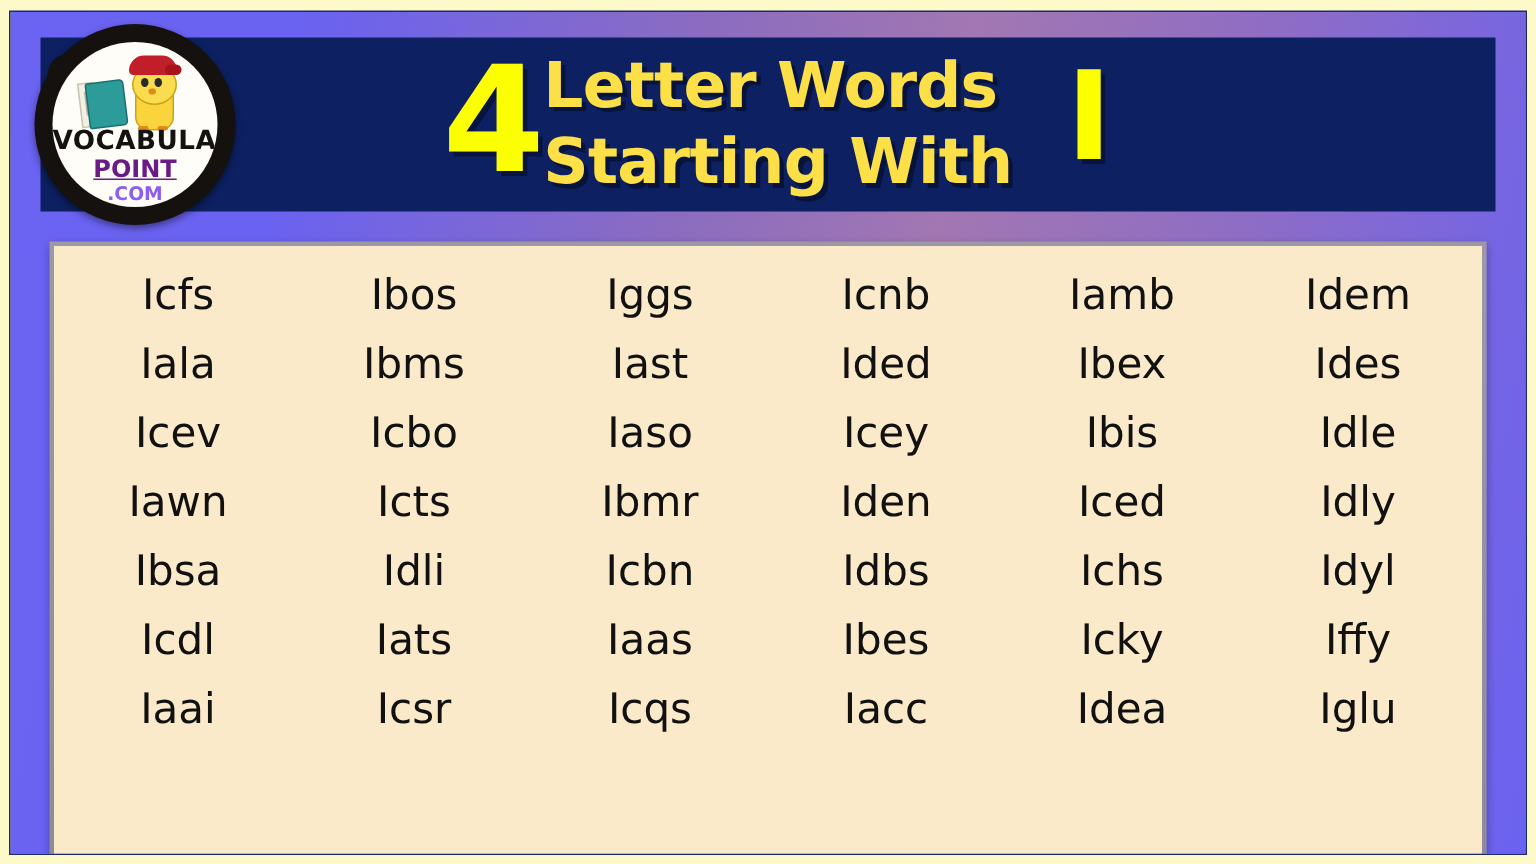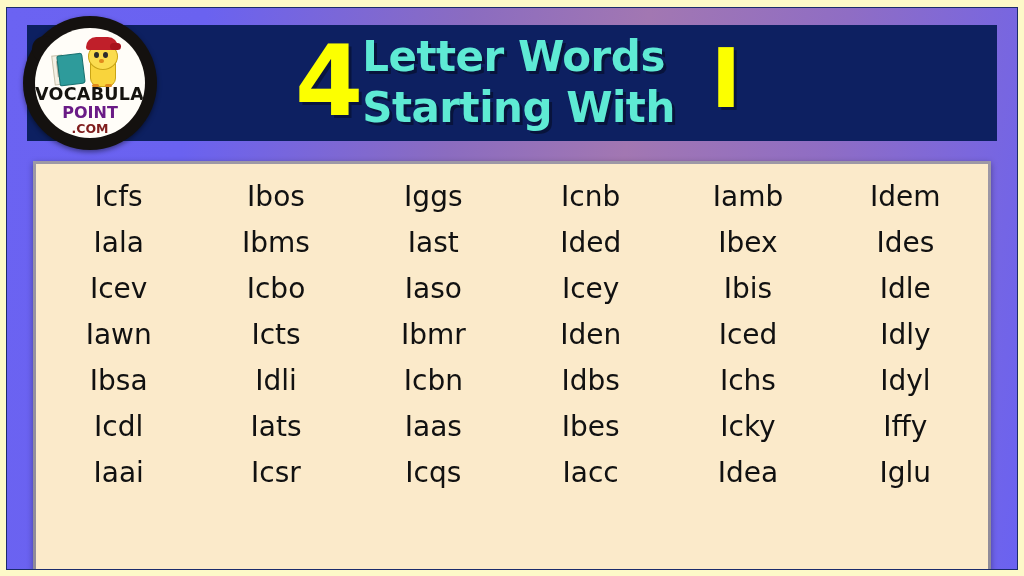--- a/index.html
+++ b/index.html
@@ -169,26 +169,27 @@
     letter-spacing: .3px;
     color: #15130f;
     line-height: 20px;
   }
   .logo-text .l2 {
     font-family: "DejaVu Sans", sans-serif;
     font-weight: bold;
     font-size: 16px;
     color: #6a1b86;
     line-height: 18px;
+    text-decoration: underline;
   }
   .logo-text .l3 {
     font-family: "DejaVu Sans", sans-serif;
     font-weight: bold;
     font-size: 12.5px;
-    color: #7f1d1d;
+    color: #8b5cf6;
     line-height: 14px;
   }
 
   
   .title-block {
     position: absolute;
     left: 268px;
     top: 3px;
     display: flex;
     align-items: center;
@@ -205,21 +206,21 @@
   .title-lines {
     margin-left: 2px;
     position: relative;
     top: 1px;
   }
   .title-lines .tl {
     font-family: "DejaVu Sans", sans-serif;
     font-weight: bold;
     font-size: 42px;
     line-height: 51px;
-    color: #5eead4;
+    color: #fde047;
     letter-spacing: -0.5px;
     white-space: nowrap;
     text-shadow: 3px 3px 0 rgba(0,0,0,.38);
   }
   .letter-badge {
     font-family: "DejaVu Sans", sans-serif;
     font-weight: bold;
     font-size: 82px;
     line-height: 92px;
     color: #fcff00;

